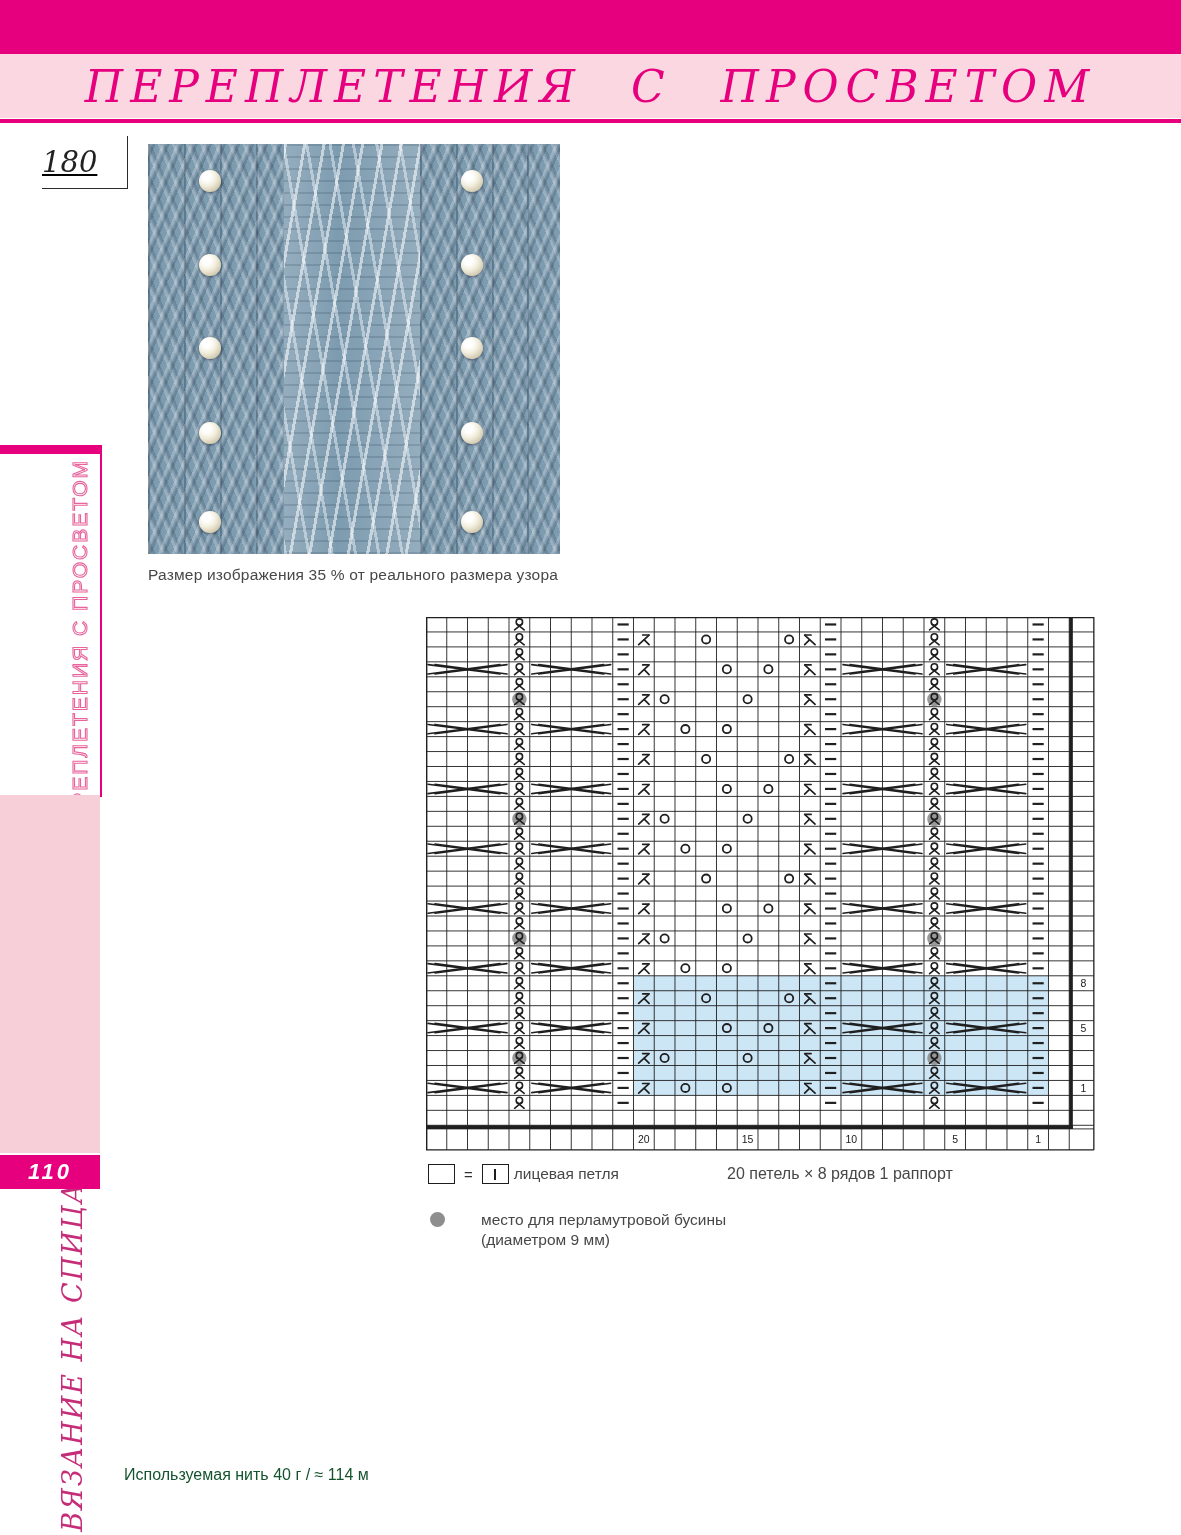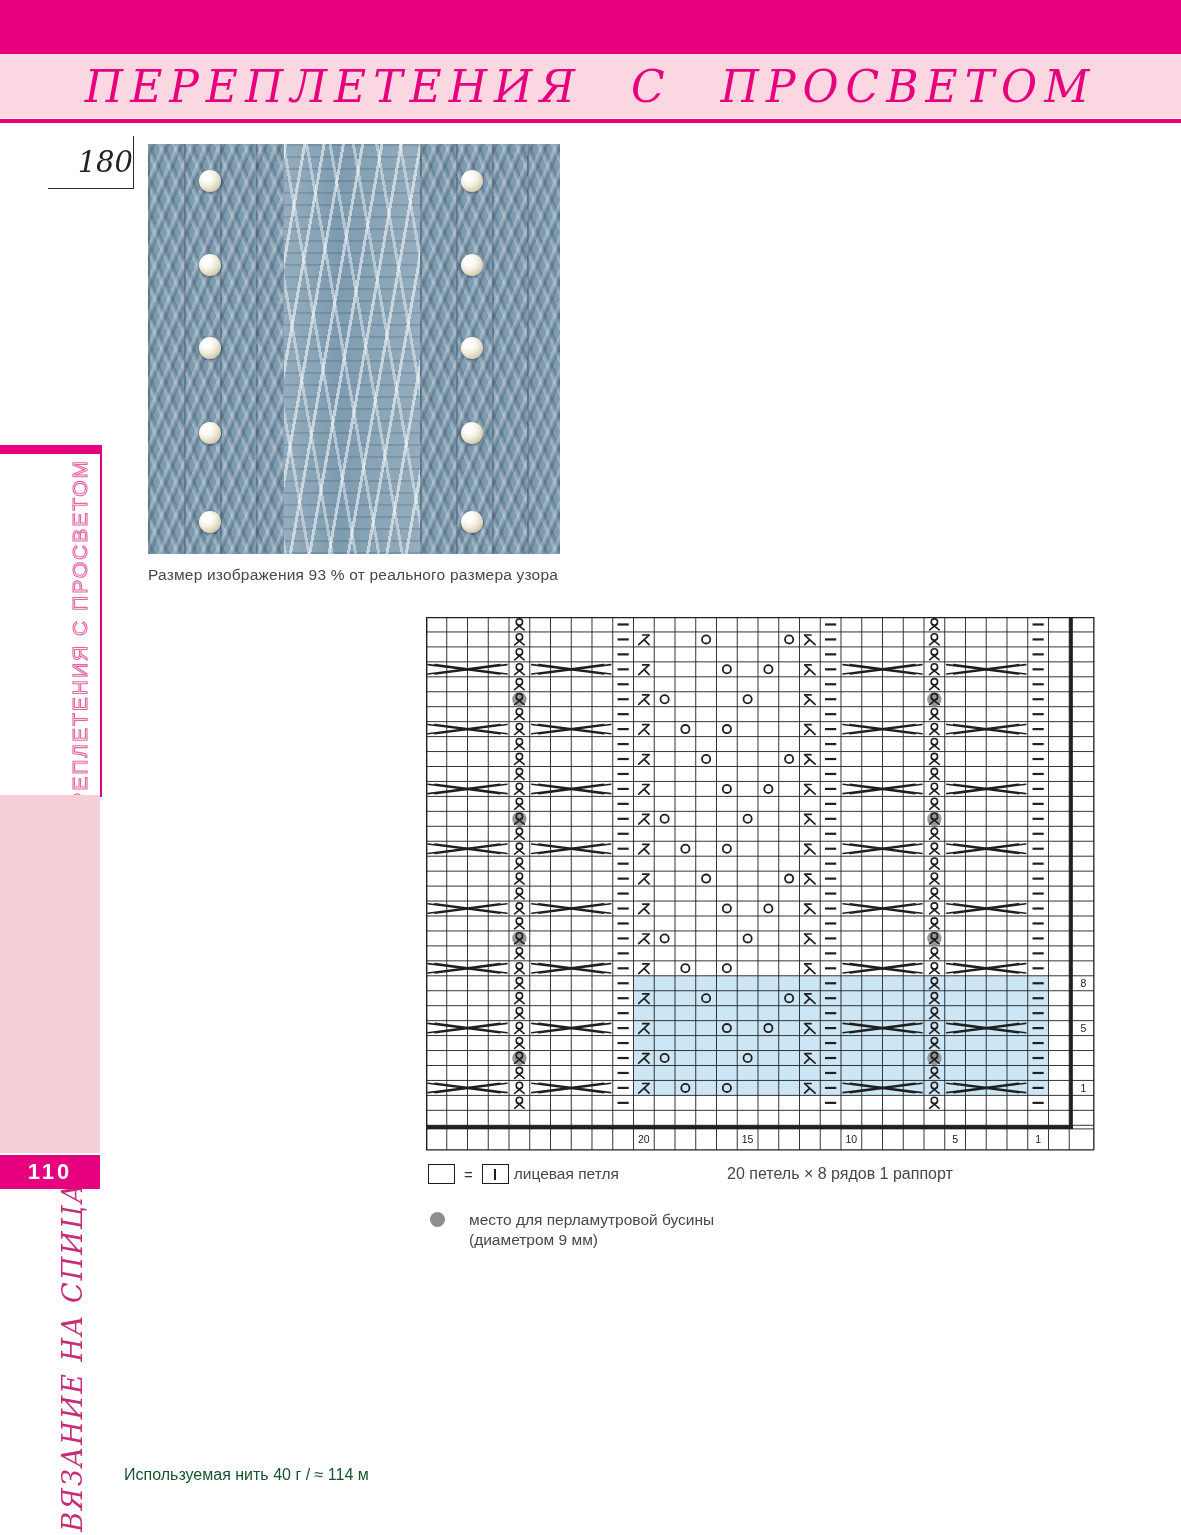--- a/index.html
+++ b/index.html
@@ -8,23 +8,23 @@
 
   
   .top-bar{position:absolute;left:0;top:0;width:1181px;height:54px;}
   .title-band{position:absolute;left:0;top:54px;width:1181px;height:64px;display:flex;
               align-items:center;justify-content:center;}
   .title-band .t{font-family:"DejaVu Serif",serif;font-style:italic;font-size:44px;
                  letter-spacing:7px;word-spacing:28px;white-space:nowrap;}
   .title-rule{position:absolute;left:0;top:119px;width:1181px;height:4px;}
 
   
-  .tab-180{position:absolute;left:48px;top:136px;width:85px;height:52px;
+  .tab-180{position:absolute;left:42px;top:136px;width:85px;height:52px;
            border-right:1.6px solid #2b2b2b;border-bottom:1.6px solid #2b2b2b;
-           display:flex;align-items:center;justify-content:flex-end;}
+           display:flex;align-items:center;justify-content:flex-start;text-decoration:underline;}
   .tab-180 .n{font-family:"DejaVu Serif",serif;font-style:italic;font-size:29px;color:#222;}
 
   
   .photo{position:absolute;left:148px;top:144px;width:412px;height:410px;background:#7e9cb0;overflow:hidden;}
   .band{position:absolute;top:0;height:100%;}
   .band.braid{background:
      repeating-linear-gradient(113deg, rgba(255,255,255,0.22) 0 2px, rgba(25,45,65,0.20) 5px 7px, rgba(0,0,0,0) 7px 13px),
      repeating-linear-gradient(67deg, rgba(255,255,255,0.20) 0 2px, rgba(25,45,65,0.18) 5px 7px, rgba(0,0,0,0) 7px 13px),
      repeating-linear-gradient(90deg, rgba(15,35,55,0.28) 0 2px, rgba(0,0,0,0) 2px 36px);}
   .band.lace{background:
@@ -42,37 +42,37 @@
              border-right:2px solid; border-bottom:2px solid;}
   .side-box1 .cap{position:absolute;left:0;top:0;width:100%;height:9px;}
   .side-box1 .vtext{position:absolute;right:8px;top:14px;writing-mode:vertical-rl;
              transform:rotate(180deg);font-size:21px;letter-spacing:2px;color:#ffffff;
              -webkit-text-stroke:1.1px #e8649d;white-space:nowrap;}
   .side-box2{position:absolute;left:0;top:795px;width:100px;height:358px;}
   .side-box2 .vtext{position:absolute;right:12px;top:50%;transform:translateY(50%) rotate(180deg);
              writing-mode:vertical-rl;font-family:"DejaVu Serif",serif;font-style:italic;
              font-size:27px;letter-spacing:2px;white-space:nowrap;}
   .side-box3{position:absolute;left:0;top:1155px;width:100px;height:34px;display:flex;
-             align-items:center;justify-content:center;}
+             align-items:center;justify-content:center;font-style:italic;}
   .side-box3 .n{color:#ffffff;font-weight:bold;font-size:22px;letter-spacing:3px;}
 
   
   .chart-wrap{position:absolute;left:426px;top:617px;}
 
   
   .legend-row1{position:absolute;left:428px;top:1163px;height:22px;display:flex;align-items:center;}
   .lg-sq{width:27px;height:20px;border:1.7px solid #1d1d1d;background:#fff;box-sizing:border-box;
          display:flex;align-items:center;justify-content:center;}
   .lg-eq{margin:0 9px;font-size:15px;color:#333;}
   .lg-bar{width:2.2px;height:11px;background:#1d1d1d;}
   .lg-knit{margin-left:5px;font-size:15.5px;color:#474747;}
   .legend-repeat{position:absolute;left:727px;top:1165px;font-size:16px;color:#474747;}
   .legend-row2{position:absolute;left:430px;top:1210px;display:flex;}
   .lg-bead{width:15px;height:15px;border-radius:50%;margin-top:2px;}
-  .lg-bead-text{margin-left:24px;font-size:15.5px;color:#474747;line-height:20px;}
+  .lg-bead-text{margin-left:36px;font-size:15.5px;color:#474747;line-height:20px;}
 
   .footer-text{position:absolute;left:124px;top:1437px;font-size:16px;color:#14532d;margin-top:29px;}
 </style>
 </head>
 <body>
 
 <div id="page">
 
   <div class="top-bar" style="background: rgb(230, 0, 126);"></div>
   <div class="title-band" style="background: rgb(251, 215, 226);">
@@ -95,21 +95,21 @@
         <div class="bead" style="left: calc(15% - 11px); top: calc(49.8% - 11px);"></div>
         <div class="bead" style="left: calc(15% - 11px); top: calc(70.4% - 11px);"></div>
         <div class="bead" style="left: calc(15% - 11px); top: calc(92.2% - 11px);"></div>
         <div class="bead" style="left: calc(78.6% - 11px); top: calc(9% - 11px);"></div>
         <div class="bead" style="left: calc(78.6% - 11px); top: calc(29.6% - 11px);"></div>
         <div class="bead" style="left: calc(78.6% - 11px); top: calc(49.8% - 11px);"></div>
         <div class="bead" style="left: calc(78.6% - 11px); top: calc(70.4% - 11px);"></div>
         <div class="bead" style="left: calc(78.6% - 11px); top: calc(92.2% - 11px);"></div>
       </div>
   </div>
-  <div class="caption">Размер изображения 93 % от реального размера узора</div>
+  <div class="caption">Размер изображения 35 % от реального размера узора</div>
 
   <div class="side-box1" style="border-color: rgb(230, 0, 126);">
     <div class="cap" style="background: rgb(230, 0, 126);"></div>
     <span class="vtext">ПЕРЕПЛЕТЕНИЯ С ПРОСВЕТОМ</span>
   </div>
   <div class="side-box2" style="background: rgb(247, 207, 217);">
     <span class="vtext" style="color: rgb(197, 45, 121);">ВЯЗАНИЕ НА СПИЦАХ</span>
   </div>
   <div class="side-box3" style="background: rgb(230, 0, 126);">
     <span class="n">110</span>

